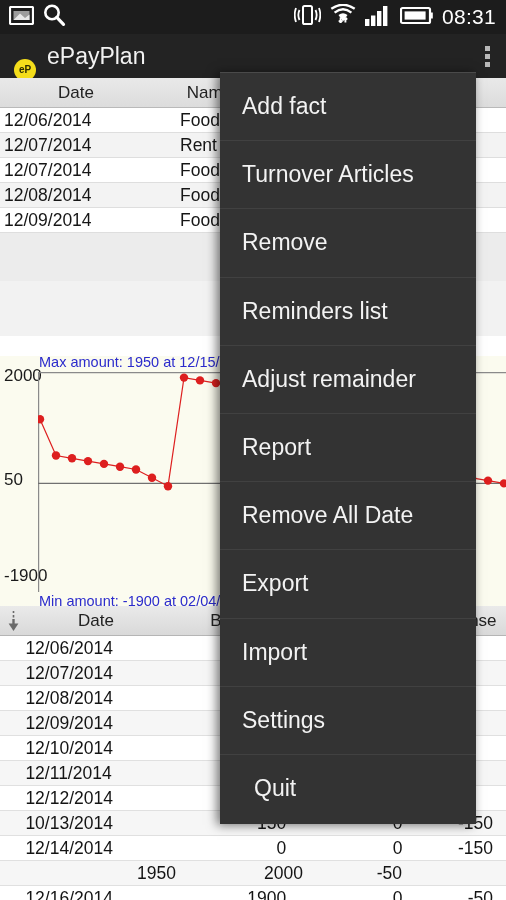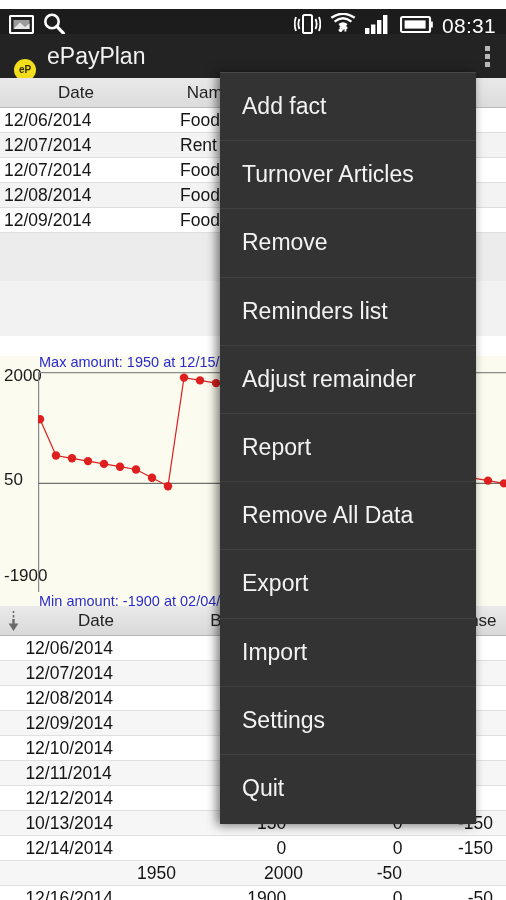--- a/index.html
+++ b/index.html
@@ -1,21 +1,21 @@
 <!DOCTYPE html>
 <html><head>
 <meta charset="utf-8">
 <style>
   html,body{margin:0;padding:0;background:#fff;}
   body{width:506px;height:900px;overflow:hidden;position:relative;
        font-family:"Liberation Sans","DejaVu Sans",sans-serif;
        -webkit-font-smoothing:antialiased;}
 
   
-  .statusbar{position:absolute;left:0;top:9px;width:506px;height:34px;
+  .statusbar{position:absolute;left:0;top:0;width:506px;height:34px;
              background:#1c1c1c;display:flex;align-items:center;}
   .sb-left{display:flex;align-items:center;gap:8px;padding-left:9px;}
   .sb-right{margin-left:auto;display:flex;align-items:center;gap:9px;padding-right:10px;}
   .sb-clock{color:#fff;font-size:21px;letter-spacing:0.3px;}
   .sb-ico{display:block;}
 
   
   .actionbar{position:absolute;left:0;top:34px;width:506px;height:44px;
              background:#232323;display:flex;align-items:center;}
   .app-logo{width:22px;height:22px;border-radius:50%;background:#f4dd1b;
@@ -74,21 +74,21 @@
   .t2 .hdr .b-date{width:140px;}
   .t2 .hdr .b-bal{width:150px;}
 
   
   .menu{position:absolute;left:220px;top:72px;width:256px;height:751px;
         background:#333333;box-shadow:-3px 1px 10px rgba(0,0,0,.55);
         border-top:1px solid #4a4a4a;z-index:40;overflow:hidden;}
   .mitem{height:68.2px;display:flex;align-items:center;
          color:#f3f3f3;font-size:23px;padding-left:22px;
          border-bottom:1px solid #414141;box-sizing:border-box;cursor:pointer;}
-  .mitem:last-child{border-bottom:none;}
+  .mitem:last-child{border-bottom:none;margin-left:12px;}
 </style>
 </head>
 <body>
 
 <div class="statusbar">
   <div class="sb-left">
     <span class="sb-ico">
       <svg width="25" height="19" viewBox="0 0 25 19">
         <rect x="1" y="1" width="23" height="17" rx="1" fill="none" stroke="#fff" stroke-width="2.2"></rect>
         <rect x="4.5" y="5" width="16" height="9" fill="#9b9b9b"></rect>
@@ -321,18 +321,18 @@
   </div>
 </div>
 
 <div class="menu">
   <div class="mitem">Add fact</div>
   <div class="mitem">Turnover Articles</div>
   <div class="mitem">Remove</div>
   <div class="mitem">Reminders list</div>
   <div class="mitem">Adjust remainder</div>
   <div class="mitem">Report</div>
-  <div class="mitem">Remove All Data</div>
+  <div class="mitem">Remove All Date</div>
   <div class="mitem">Export</div>
   <div class="mitem">Import</div>
   <div class="mitem">Settings</div>
   <div class="mitem">Quit</div>
 </div>
 
 </body></html>

